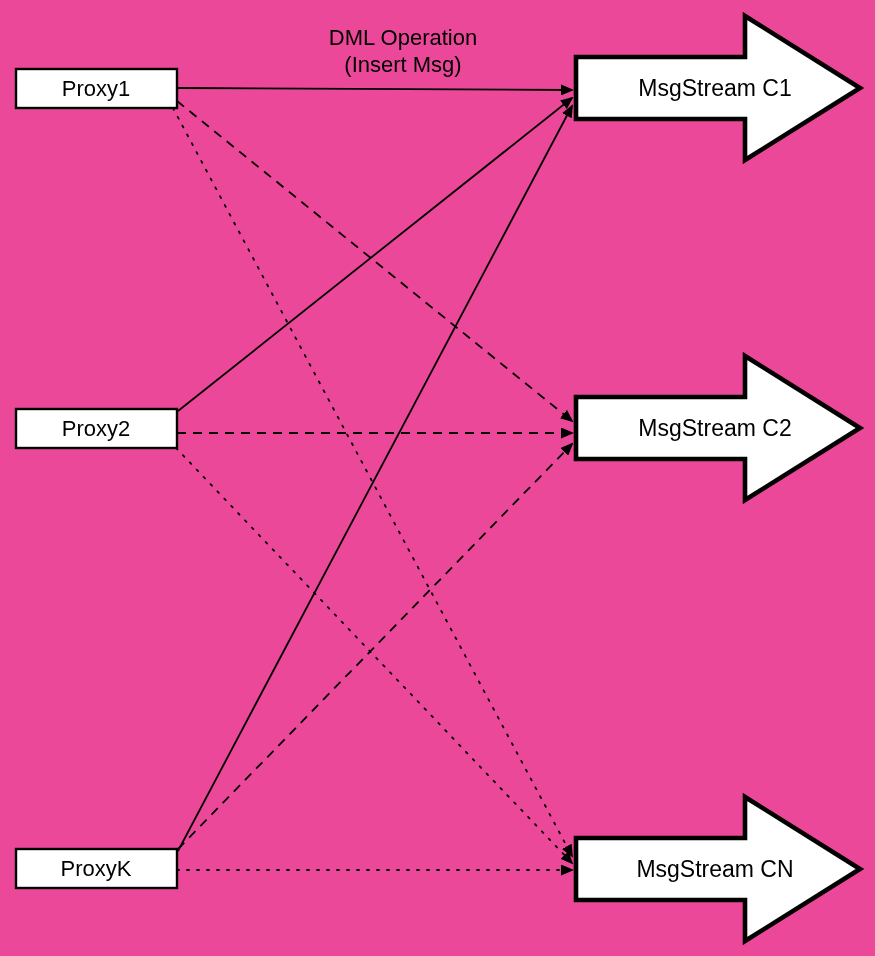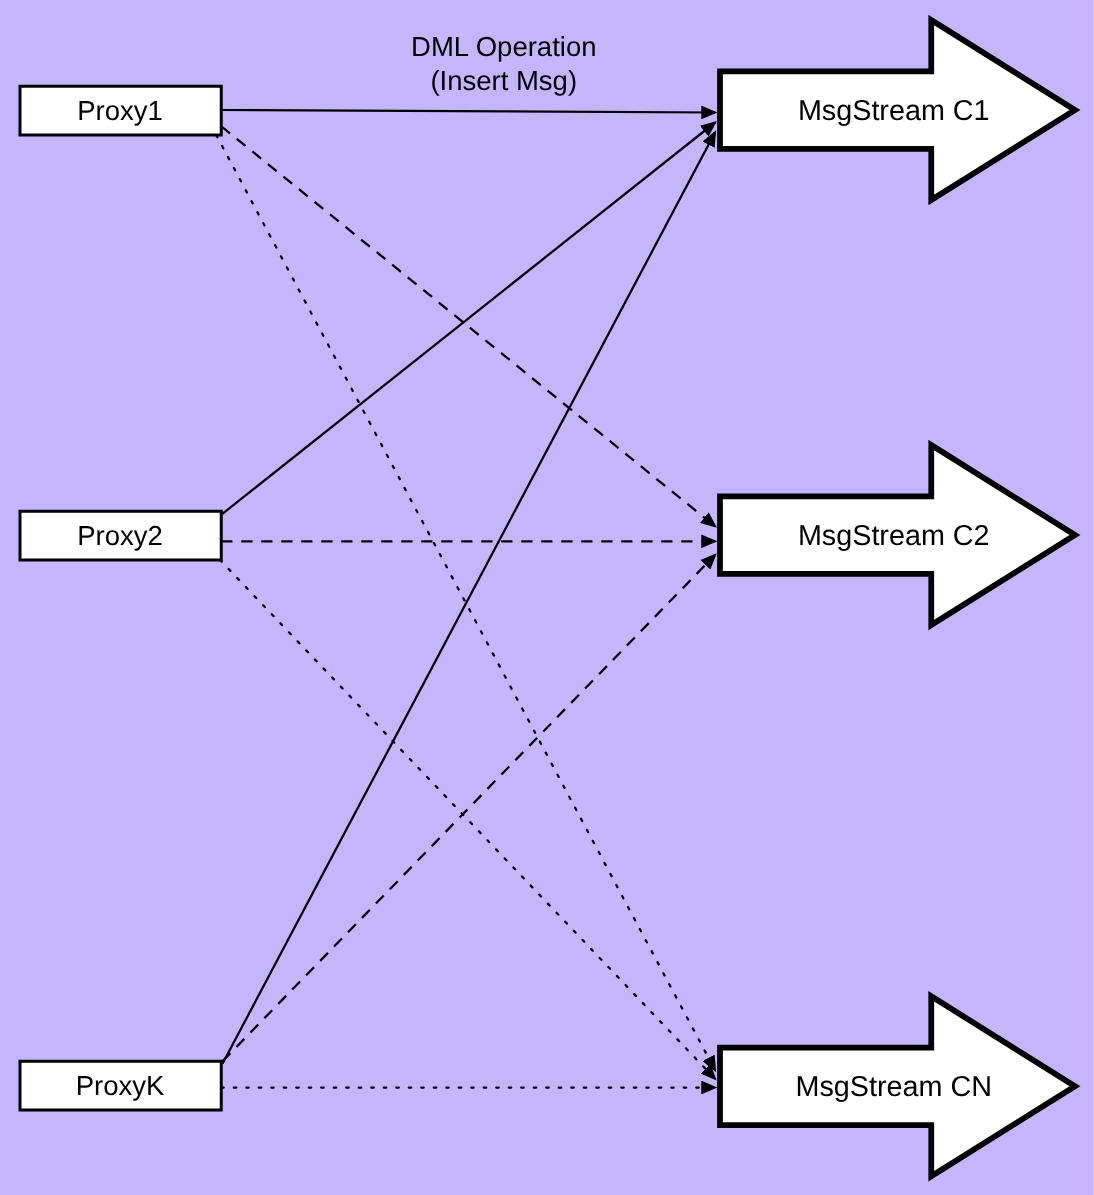--- a/index.html
+++ b/index.html
@@ -4,21 +4,21 @@
 <style>
   html, body {
     margin: 0;
     padding: 0;
     background: #ffffff;
   }
   .canvas-wrap {
     width: 875px;
     height: 956px;
     position: relative;
-    background: #c4b5fd;
+    background: #ec4899;
     font-family: "Liberation Sans", "DejaVu Sans", sans-serif;
   }
   svg text {
     font-family: "Liberation Sans", "DejaVu Sans", sans-serif;
     fill: #000000;
   }
   .node-label { font-size: 22px; }
   .stream-label { font-size: 23px; }
   .annotation-label { font-size: 22px; }
 </style>

